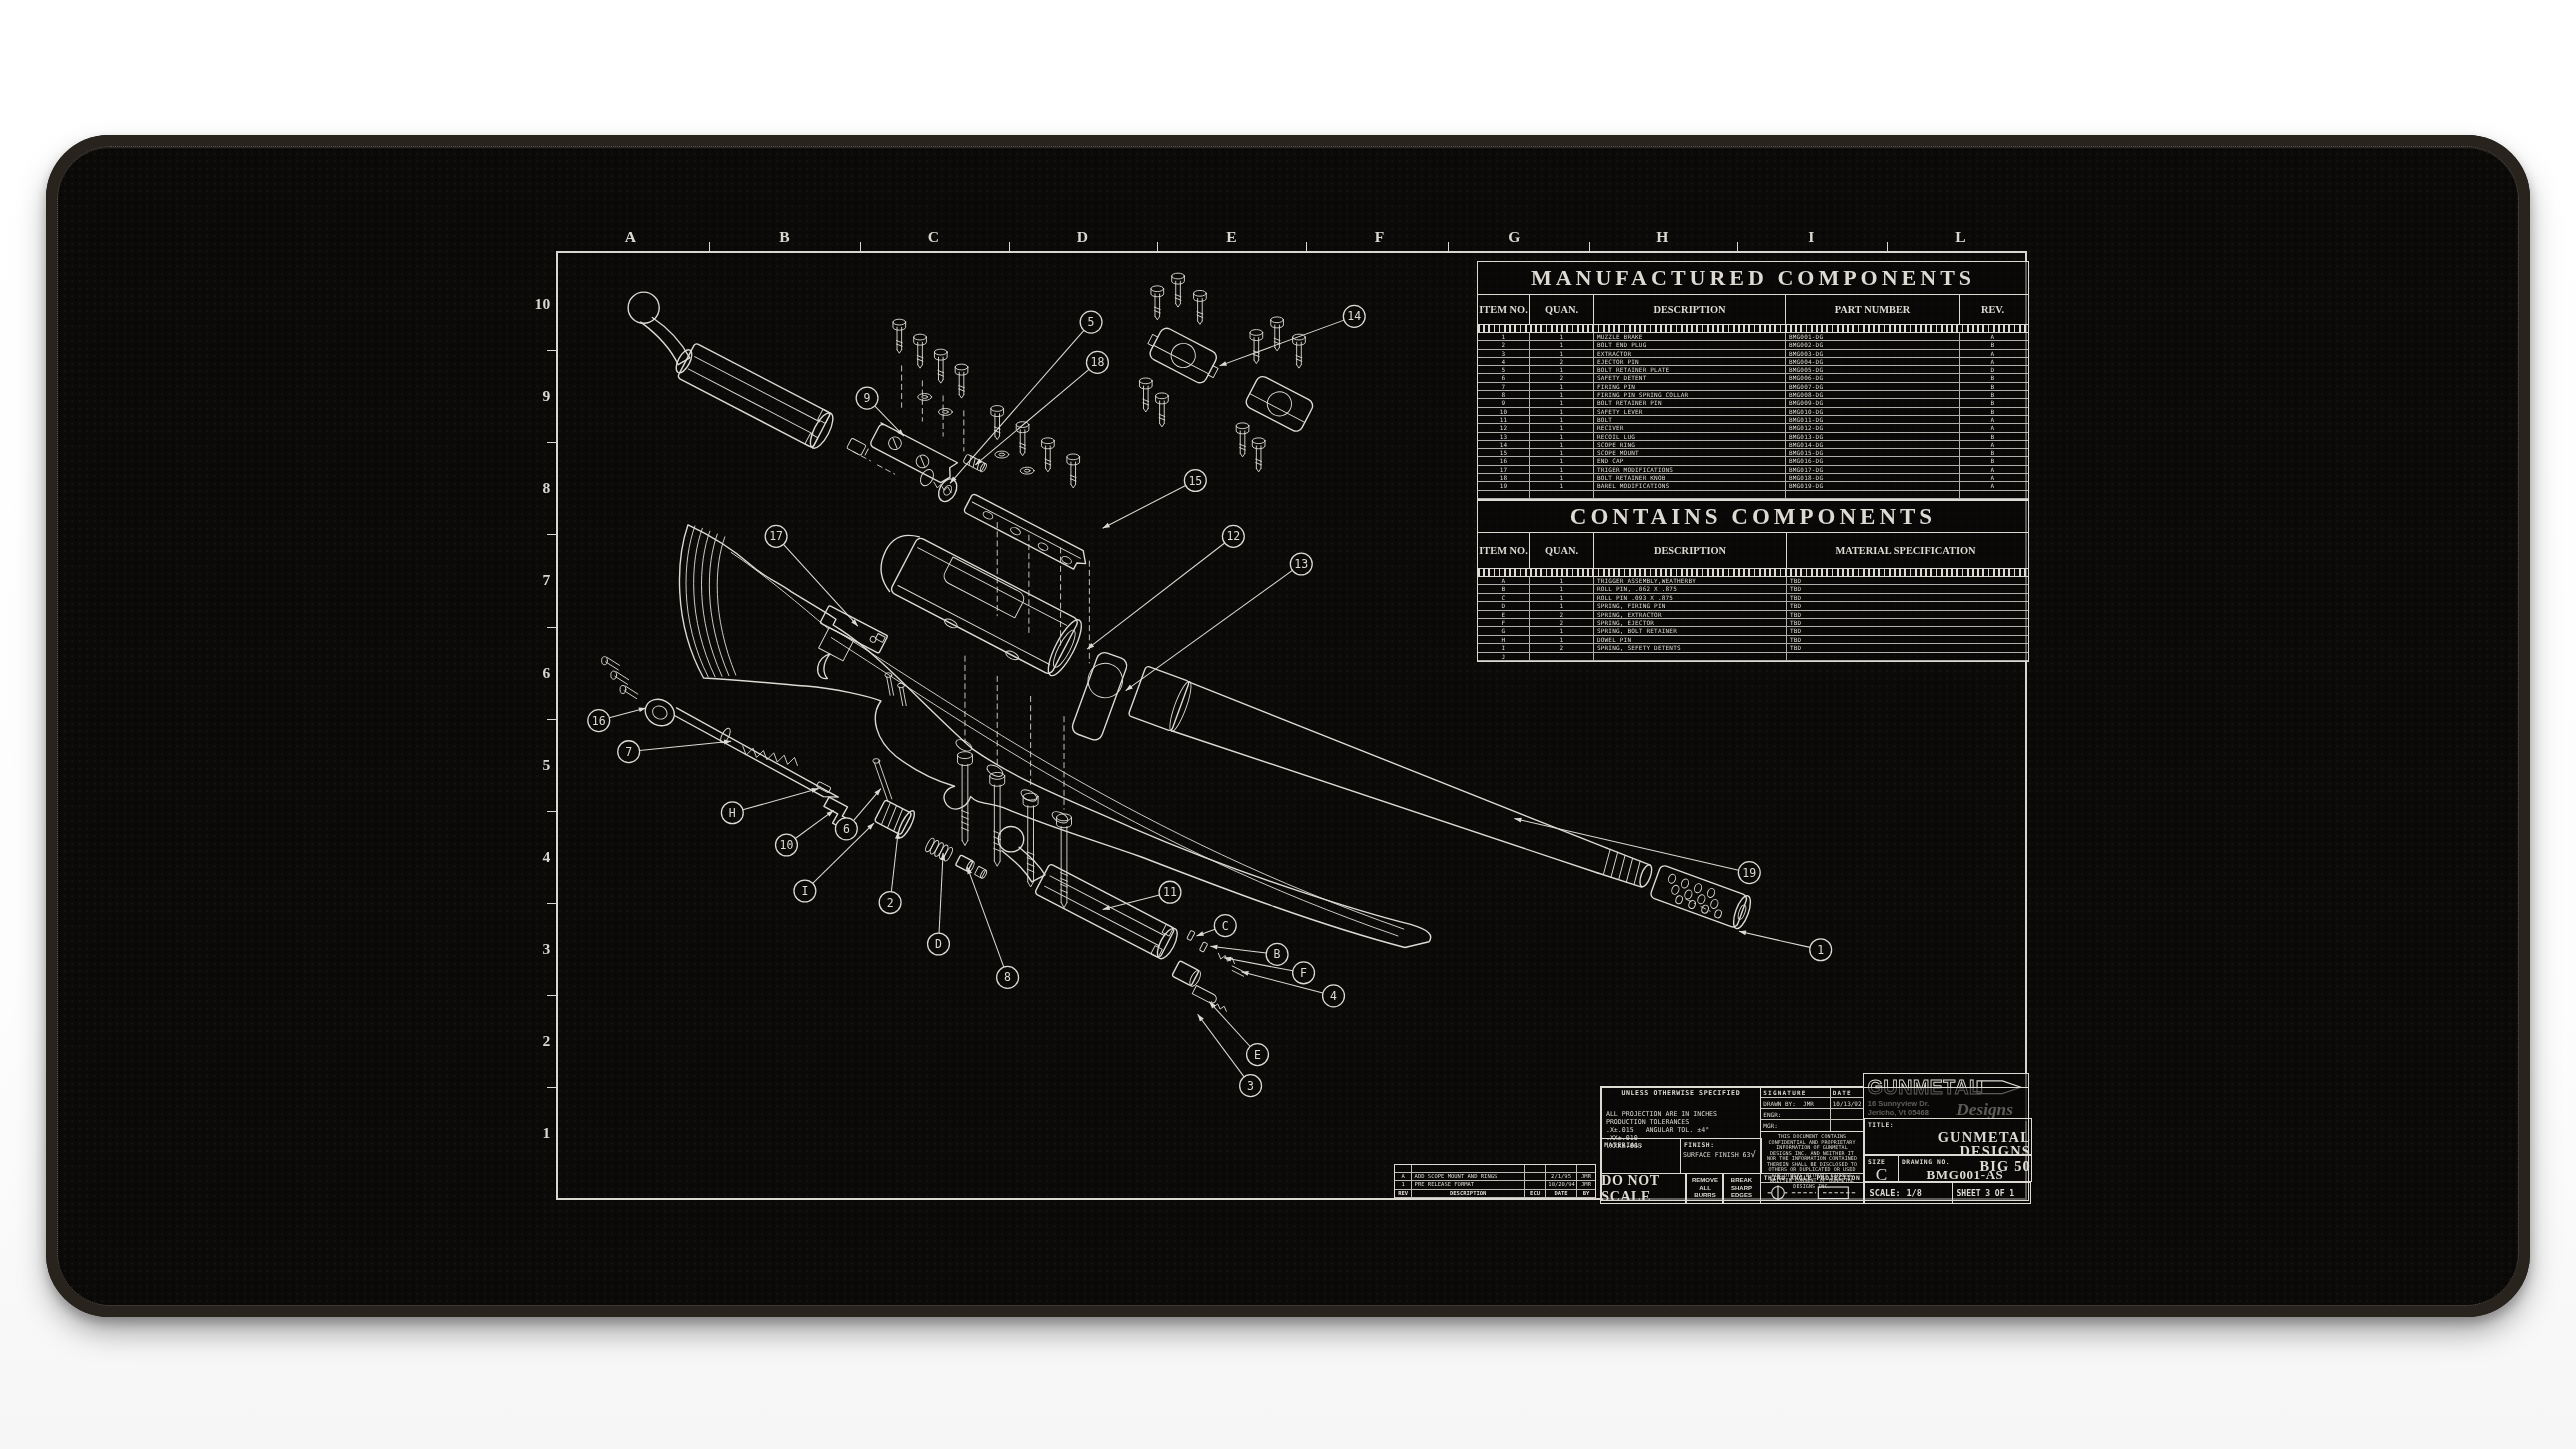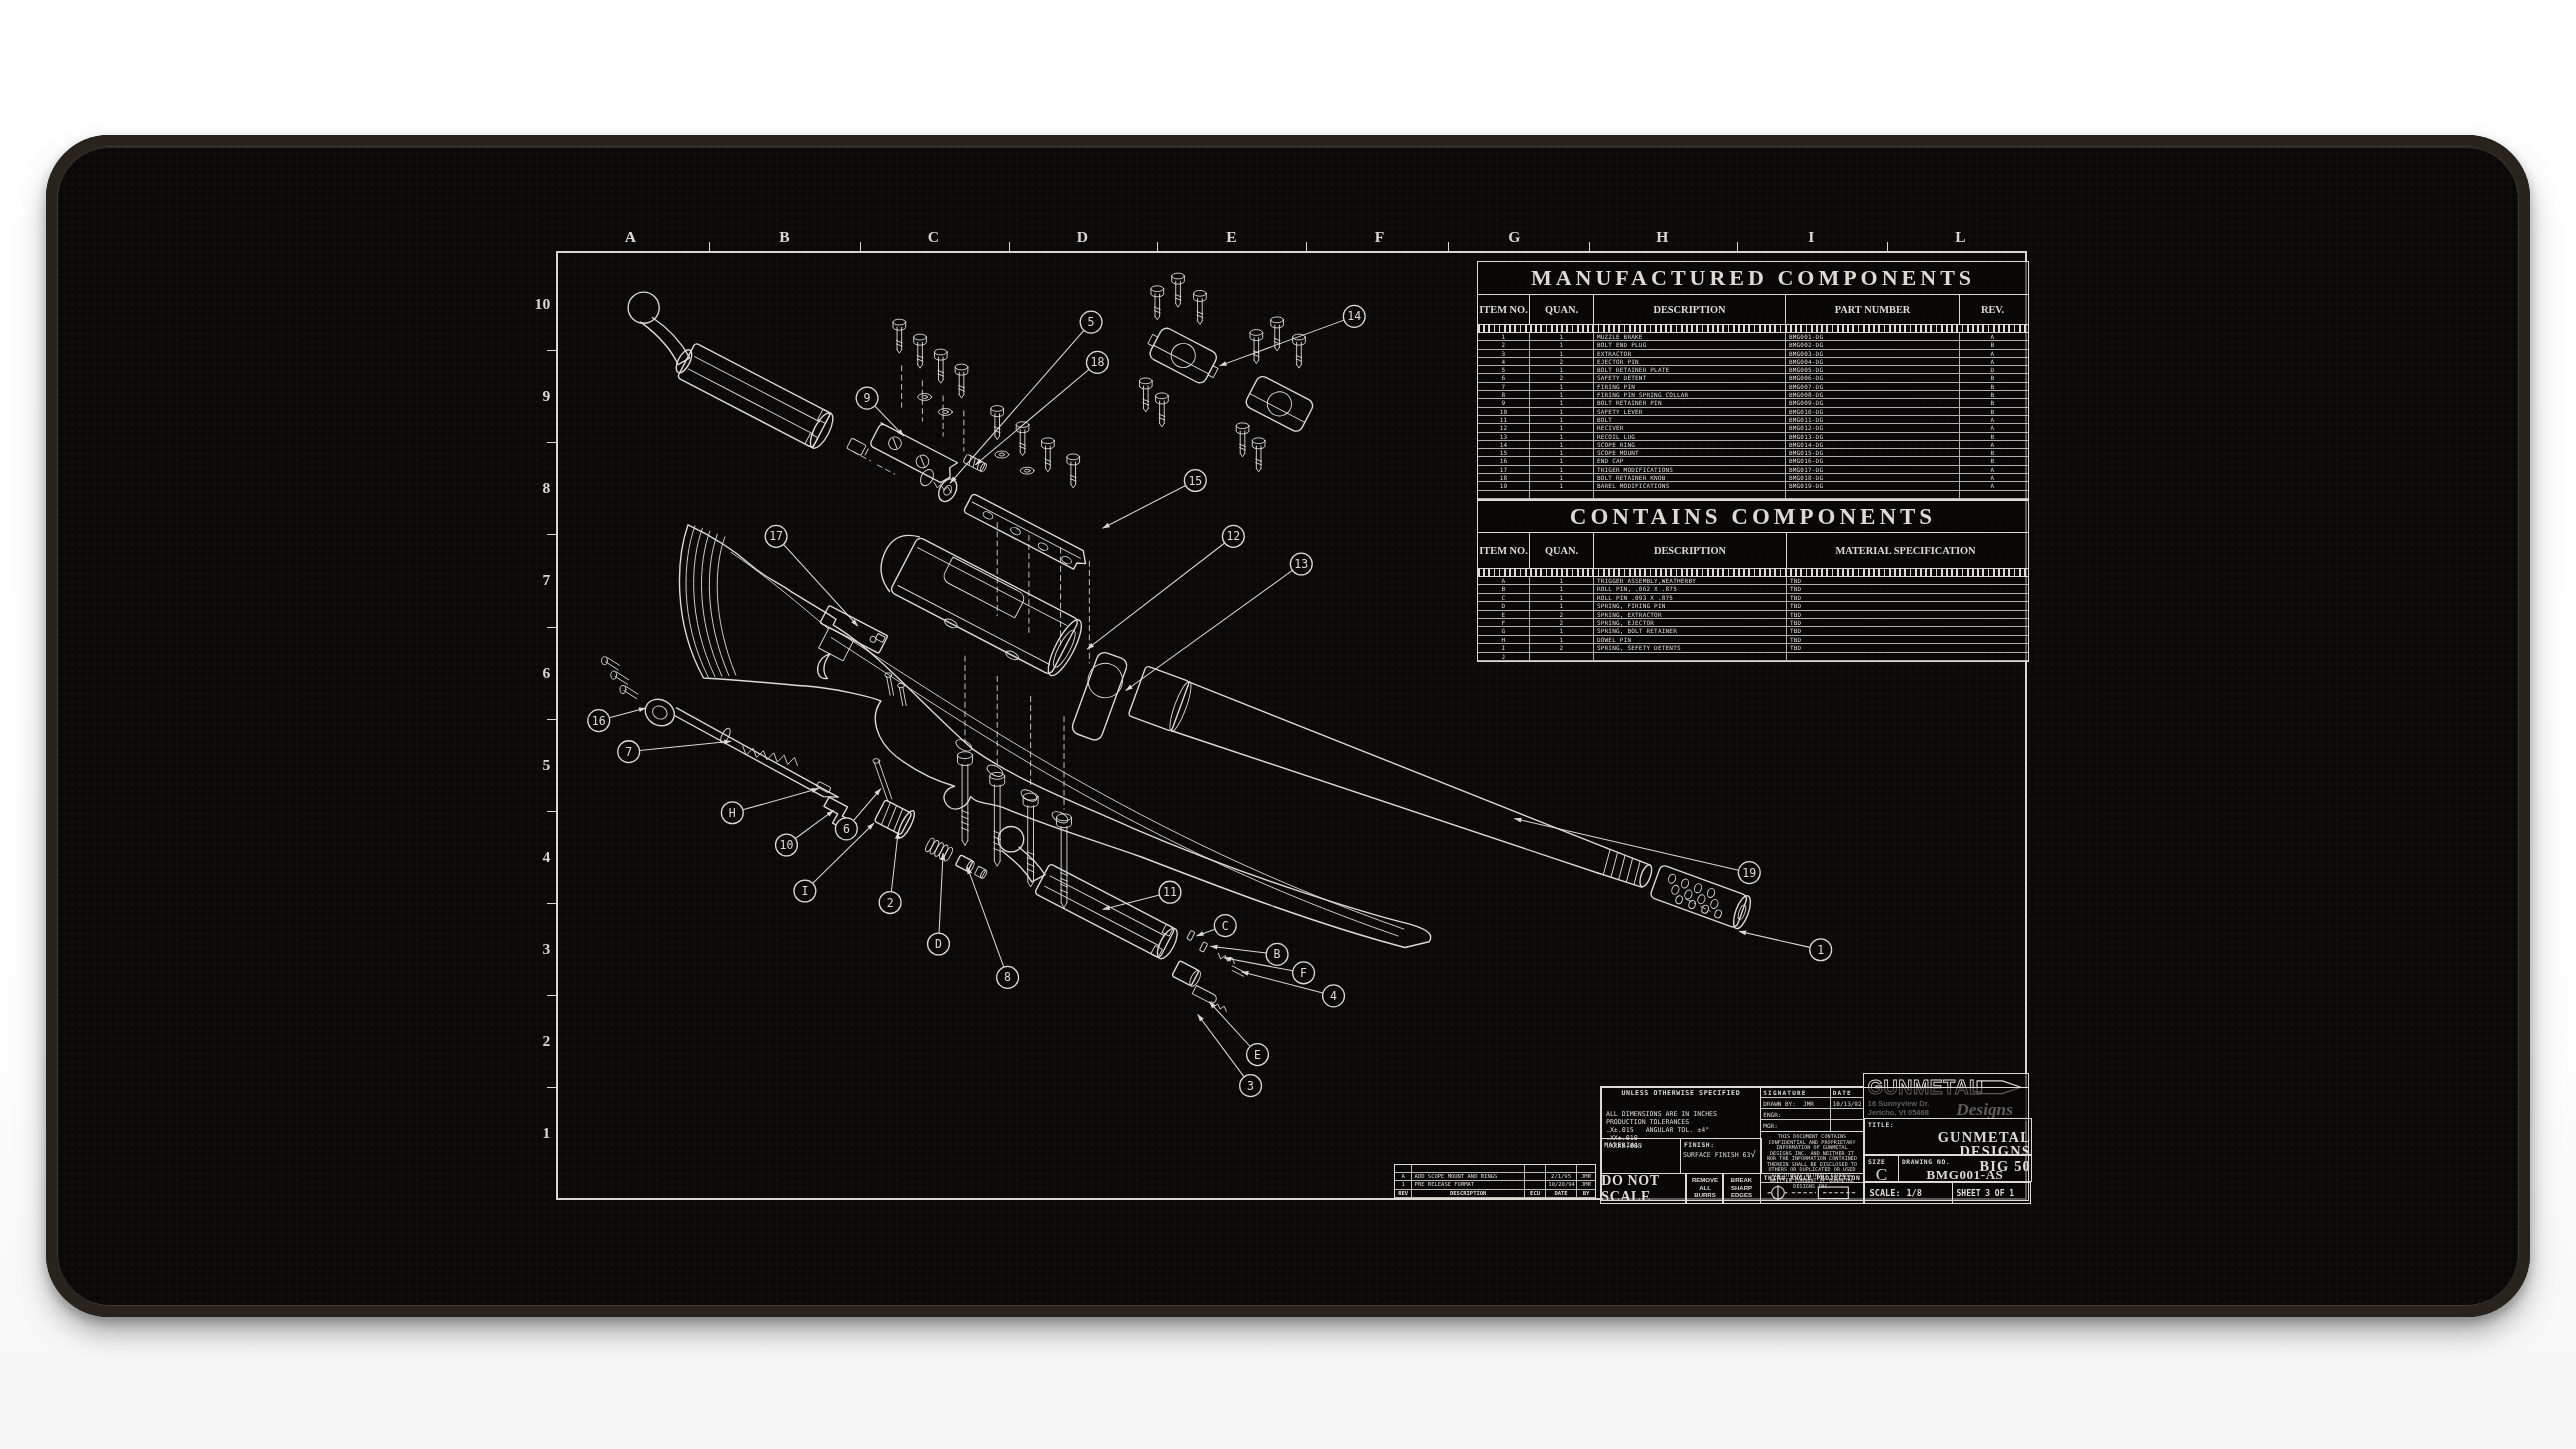--- a/index.html
+++ b/index.html
@@ -938,21 +938,21 @@
           </g>
           <text x="6" y="56" style="font:bold 13px 'Liberation Sans',sans-serif; fill:#dcdad2;">16 Sunnyview Dr.</text>
           <text x="6" y="72" style="font:bold 13px 'Liberation Sans',sans-serif; fill:#dcdad2;">Jericho, Vt 05468</text>
           <text x="160" y="72" style="font:italic bold 30px 'Liberation Serif',serif; fill:#dcdad2;">Designs</text>
         </svg>
       </div>
 
       <section class="titleblock">
         <div class="tb-cell tol">
           <span class="hdr">UNLESS OTHERWISE SPECIFIED</span>
-          <span>ALL DIMENSIONS ARE IN INCHES</span><br>
+          <span>ALL PROJECTION ARE IN INCHES</span><br>
           <span>PRODUCTION TOLERANCES</span><br>
           <span>.X±.015</span>&nbsp;&nbsp;
           <span>ANGULAR TOL. ±4°</span><br>
           <span>.XX±.010</span><br>
           <span>.XXX±.005</span>
           <span class="sf"><span>SURFACE FINISH 63</span><span style="font-size:8.6px;">√</span></span>
         </div>
         <div class="tb-cell mat">
           <span class="lbl mono">MATERIAL:</span>
         </div>

